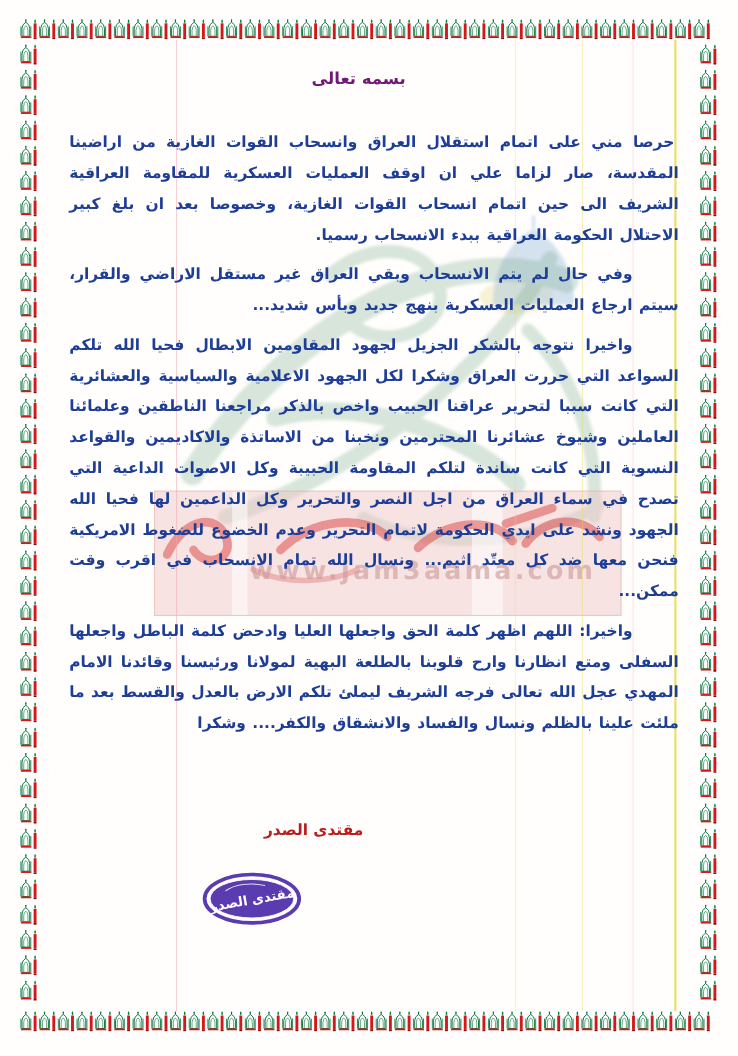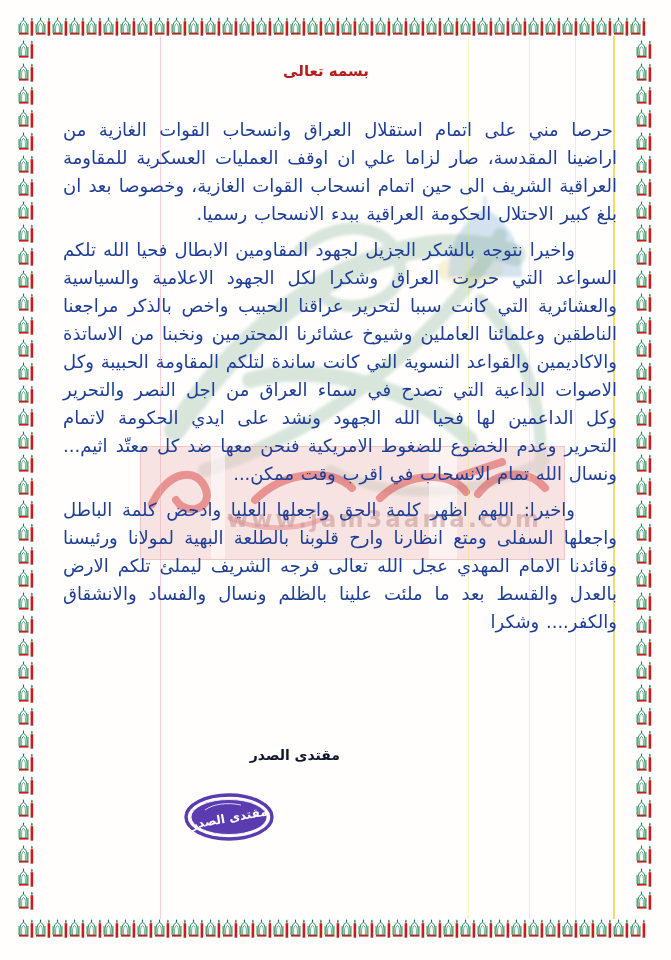--- a/index.html
+++ b/index.html
@@ -42,36 +42,36 @@
     text-align:center;
     font-family:"DejaVu Sans",sans-serif;
     font-size:23px;font-weight:bold;letter-spacing:3px;
     color:rgba(203,152,152,.6);
     margin-left:33px;
   }
   
   #basmala{
     position:absolute;left:63px;top:62px;width:554px;
     text-align:center;direction:rtl;
-    font-size:15px;font-weight:bold;color:#b91c1c;
+    font-size:15px;font-weight:bold;color:#701a75;
     padding-left:0;padding-right:28px;box-sizing:border-box;
   }
   #doc-text{
     position:absolute;left:63px;top:116px;width:554px;
     direction:rtl;text-align:justify;
-    font-size:18px;font-weight:normal;color:#1e3e96;
+    font-size:14px;font-weight:bold;color:#1e3e96;
     line-height:28px;word-spacing:1px;
   }
   #doc-text p{margin:0 0 8px 0;text-indent:42px;}
   #doc-text p.first{text-indent:4px;}
   
   #signature{
     position:absolute;left:240px;top:747px;width:100px;
-    direction:rtl;text-align:right;
-    font-size:14px;font-weight:bold;color:#0f172a;
+    direction:rtl;text-align:left;
+    font-size:14px;font-weight:bold;color:#b91c1c;
   }
   #stamp{position:absolute;left:183px;top:792px;}
 </style>
 </head>
 <body>
 
 <div id="page">
 
   <svg id="green-watermark" width="671" height="960" viewBox="0 0 671 960">
     <defs>
@@ -2075,20 +2075,21 @@
       <rect x="12.6" y="4.2" width="2.6" height="13" fill="#d41717"></rect>
       <path d="M13.9,4.2 C12.6,2.8 13.2,1 13.9,0.4 C14.6,1 15.2,2.8 13.9,4.2 Z" fill="#0a7a43"></path>
       <line x1="13.9" y1="17.2" x2="13.9" y2="18.6" stroke="#7a1010" stroke-width="2.6"></line>
     </svg>
     </div>
 
   <div id="basmala">بسمه تعالى</div>
 
   <div id="doc-text">
     <p class="first">حرصا مني على اتمام استقلال العراق وانسحاب القوات الغازية من اراضينا المقدسة، صار لزاما علي ان اوقف العمليات العسكرية للمقاومة العراقية الشريف الى حين اتمام انسحاب القوات الغازية، وخصوصا بعد ان بلغ كبير الاحتلال الحكومة العراقية ببدء الانسحاب رسميا.</p>
+    <p>وفي حال لم يتم الانسحاب وبقي العراق غير مستقل الاراضي والقرار، سيتم ارجاع العمليات العسكرية بنهج جديد وبأس شديد...</p>
     <p>واخيرا نتوجه بالشكر الجزيل لجهود المقاومين الابطال فحيا الله تلكم السواعد التي حررت العراق وشكرا لكل الجهود الاعلامية والسياسية والعشائرية التي كانت سببا لتحرير عراقنا الحبيب واخص بالذكر مراجعنا الناطقين وعلمائنا العاملين وشيوخ عشائرنا المحترمين ونخبنا من الاساتذة والاكاديمين والقواعد النسوية التي كانت ساندة لتلكم المقاومة الحبيبة وكل الاصوات الداعية التي تصدح في سماء العراق من اجل النصر والتحرير وكل الداعمين لها فحيا الله الجهود ونشد على ايدي الحكومة لاتمام التحرير وعدم الخضوع للضغوط الامريكية فنحن معها ضد كل معتّد اثيم... ونسال الله تمام الانسحاب في اقرب وقت ممكن...</p>
     <p>واخيرا: اللهم اظهر كلمة الحق واجعلها العليا وادحض كلمة الباطل واجعلها السفلى ومتع انظارنا وارح قلوبنا بالطلعة البهية لمولانا ورئيسنا وقائدنا الامام المهدي عجل الله تعالى فرجه الشريف ليملئ تلكم الارض بالعدل والقسط بعد ما ملئت علينا بالظلم ونسال والفساد والانشقاق والكفر.... وشكرا</p>
   </div>
 
   <div id="signature">مقتدى الصدر</div>
 
   <svg id="stamp" width="92" height="50" viewBox="0 0 92 50">
     <defs>
       <filter id="ink" x="-20%" y="-20%" width="140%" height="140%">
         <feGaussianBlur stdDeviation="0.35"></feGaussianBlur>

